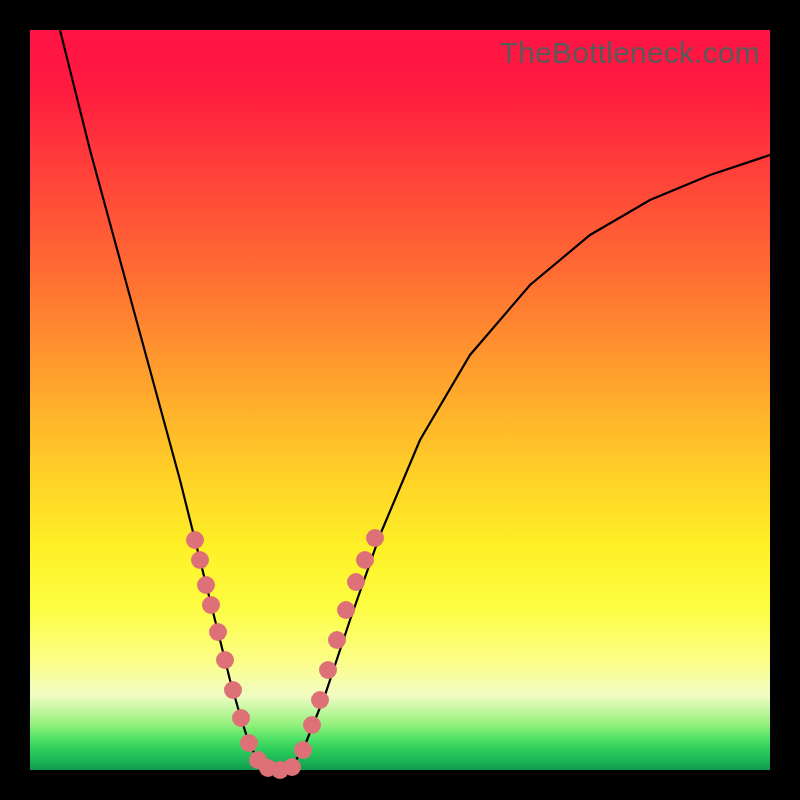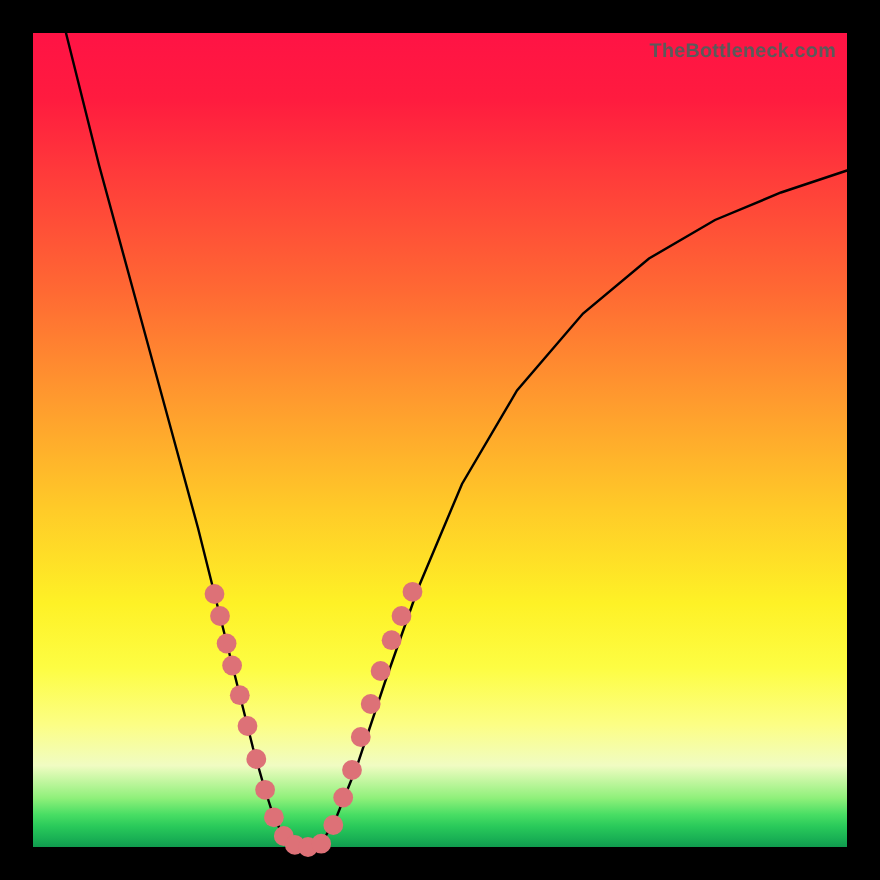--- a/index.html
+++ b/index.html
@@ -40,22 +40,22 @@
       #29c95a 97.5%,
       #19b054 99%,
       #109b4e 100%
     );
   }
   .watermark {
     position: absolute;
     top: 6px;
     right: 10px;
     color: #5a5a5a;
-    font-size: 18px;
-    font-weight: 700;
+    font-size: 30px;
+    font-weight: 400;
     letter-spacing: 0.2px;
     user-select: none;
   }
   svg.overlay {
     position: absolute;
     left: 0;
     top: 0;
     width: 740px;
     height: 740px;
     overflow: visible;

